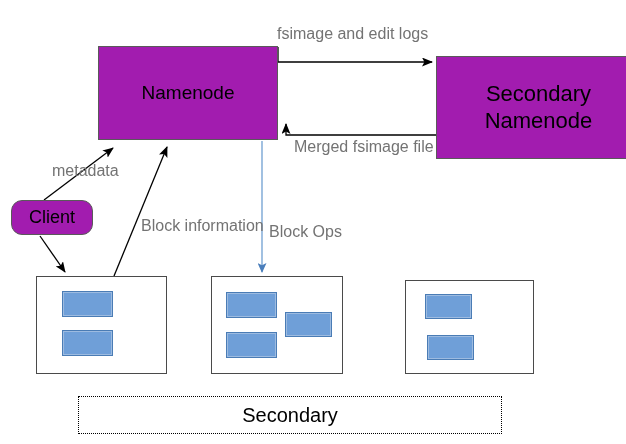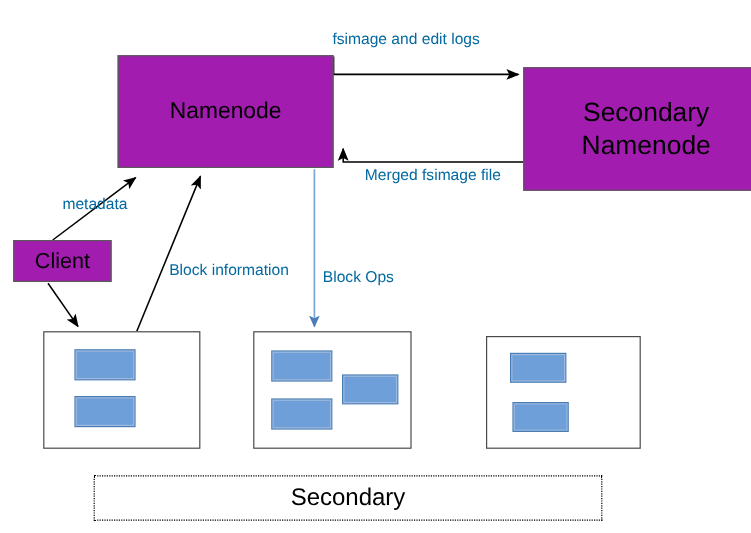--- a/index.html
+++ b/index.html
@@ -40,20 +40,21 @@
     left: 98px;  top: 46px;  width: 180px; height: 94px;
     font-size: 19px;
   }
   #secondary-namenode {
     left: 436px; top: 56px;  width: 205px; height: 103px;
     font-size: 22px;
   }
   #client {
     left: 11px;  top: 200px; width: 82px;  height: 35px;
     font-size: 18px;
+    border-radius: 11px;
   }
   .datanode {
     position: absolute;
     box-sizing: border-box;
     background: #ffffff;
     border: 1.4px solid #4a4a4a;
   }
   #datanode-1 { left: 36px;  top: 276px; width: 131px; height: 98px; }
   #datanode-2 { left: 211px; top: 276px; width: 132px; height: 98px; }
   #datanode-3 { left: 405px; top: 280px; width: 129px; height: 94px; }
@@ -71,26 +72,26 @@
     border: 1.6px dotted #000000;
     background: #ffffff;
     display: flex;
     align-items: center;
     justify-content: center;
     font-size: 20px;
     color: #000000;
   }
   .edge-label {
     position: absolute;
-    font-size: 13px;
-    color: #0369a1;
+    font-size: 16px;
+    color: #737373;
     white-space: nowrap;
   }
   #label-fsimage-edit-logs { left: 277px; top: 25px; }
-  #label-merged-fsimage   { left: 304px; top: 138px; }
+  #label-merged-fsimage   { left: 294px; top: 138px; }
   #label-metadata         { left: 4px;   top: 162px; padding-left: 48px; }
   #label-block-information{ left: 141px; top: 217px; text-align: center; }
   #label-block-ops        { left: 269px; top: 188px; margin-top: 35px; }
 </style>
 </head>
 <body>
 
 <div id="canvas">
 
   <svg id="edges" viewBox="0 0 626 444" width="626" height="444">

